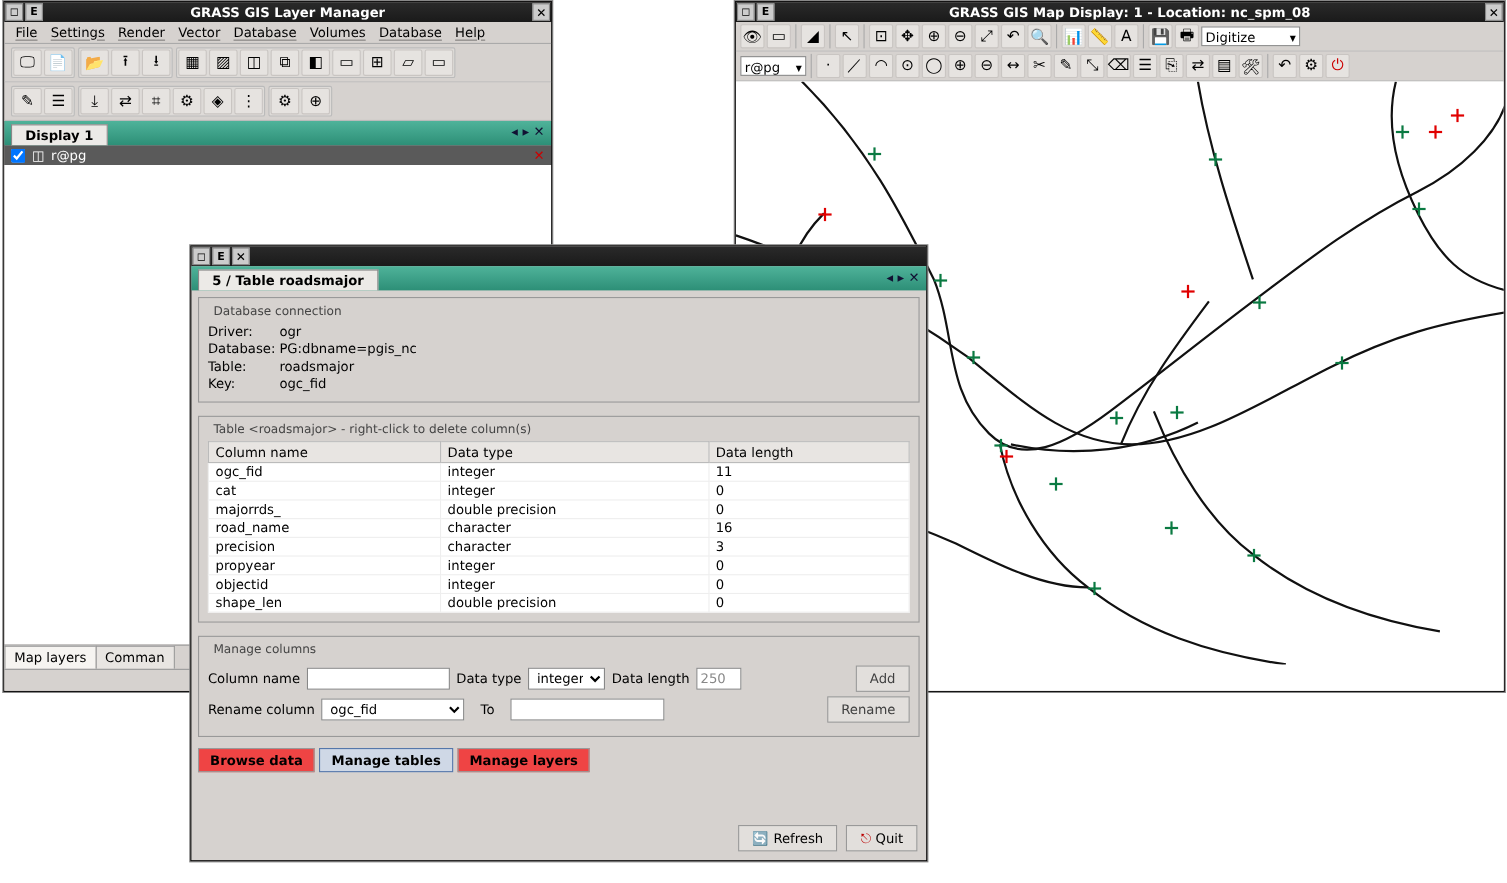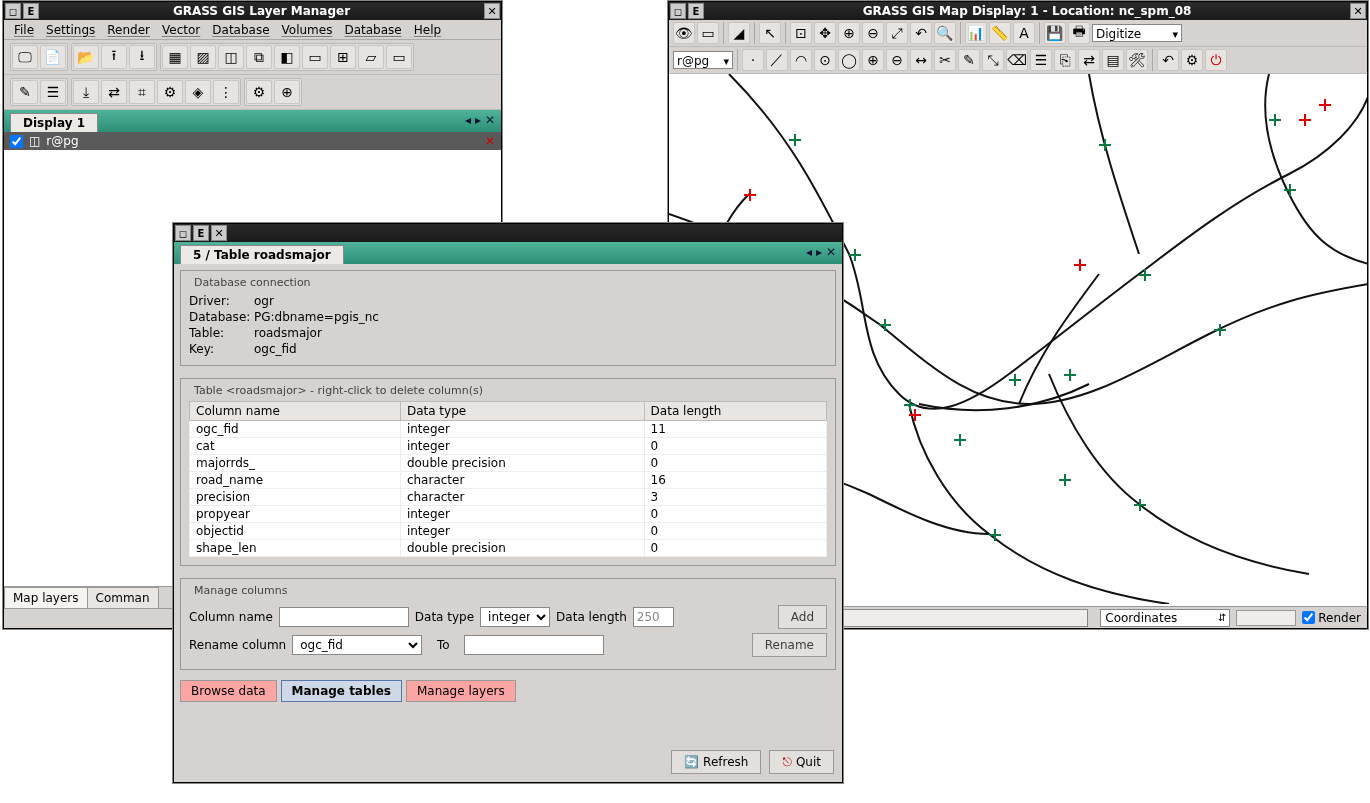--- a/index.html
+++ b/index.html
@@ -55,21 +55,21 @@
   .kvrow .k{width:65px;}
   .data-table{width:100%;border-collapse:collapse;font-size:12px;background:#fff;}
   .data-table th{background:#e8e5e2;border:1px solid #bbb;padding:2px 6px;text-align:left;font-weight:normal;}
   .data-table td{border:1px solid #eee;padding:1px 6px;}
   .form-row{display:flex;align-items:center;gap:6px;margin:4px 0;}
   .form-row label{font-size:12px;}
   .form-row input[type=text],.form-row select{height:20px;border:1px solid #888;background:#fff;padding:0 3px;font-size:12px;}
   .btn{height:24px;padding:0 12px;border:1px solid #999;background:#e2dfdc;cursor:pointer;display:inline-flex;align-items:center;gap:4px;font-size:12px;}
   .btn.disabled{color:#404040;}
   .tabsrow{display:flex;margin:4px 6px 0 6px;}
-  .tabsrow .t{padding:3px 10px;border:1px solid #999;background:#fca5a5;margin-right:4px;cursor:pointer;}
+  .tabsrow .t{padding:3px 10px;border:1px solid #999;background:#ef4444;margin-right:4px;cursor:pointer;font-weight:bold;}
   .tabsrow .t.active{background:#cfd8e6;border-color:#5577aa;font-weight:bold;}
   .dlg-foot{display:flex;justify-content:flex-end;gap:8px;padding:8px;}
 
   .crosshair{position:absolute;width:12px;height:12px;}
   .crosshair::before,.crosshair::after{content:"";position:absolute;background:currentColor;}
   .crosshair::before{left:5px;top:0;width:2px;height:12px;}
   .crosshair::after{top:5px;left:0;height:2px;width:12px;}
   .cg{color:#0a7a42;} .cr{color:#e00000;}
 
   .digi-select{width:90px;height:18px;border:1px solid #888;background:#fff;padding:0 16px 0 3px;position:relative;font-size:11px;display:flex;align-items:flex-end;}
@@ -256,31 +256,20 @@
     <div class="crosshair cg" style="left:390px;top:400px;"></div>
     <div class="crosshair cg" style="left:285px;top:360px;"></div>
     <div class="crosshair cg" style="left:150px;top:400px;"></div>
     
     <div class="crosshair cr" style="left:75px;top:115px;"></div>
     <div class="crosshair cr" style="left:650px;top:25px;"></div>
     <div class="crosshair cr" style="left:630px;top:40px;"></div>
     <div class="crosshair cr" style="left:240px;top:335px;"></div>
     <div class="crosshair cr" style="left:405px;top:185px;"></div>
   </div>
-  <div class="map-status">
-    <div class="coord-input"></div>
-    <div class="coord-drop">
-        <span>Coordinates</span>
-      </div>
-    <div style="width:60px;height:16px;border:1px solid #999;background:#efece9;"></div>
-    <label class="render-box">
-      <input type="checkbox" checked="" style="">
-      <span>Render</span>
-    </label>
-  </div>
 </div>
 
 <div class="window" style="left:173px;top:223px;width:670px;height:560px;display:flex;flex-direction:column;">
   <div class="titlebar">
     <div class="tb-left">
       <div class="tb-btn">◻</div>
       <div class="tb-btn">E</div>
     </div>
     <div class="tb-close">✕</div>
   </div>

